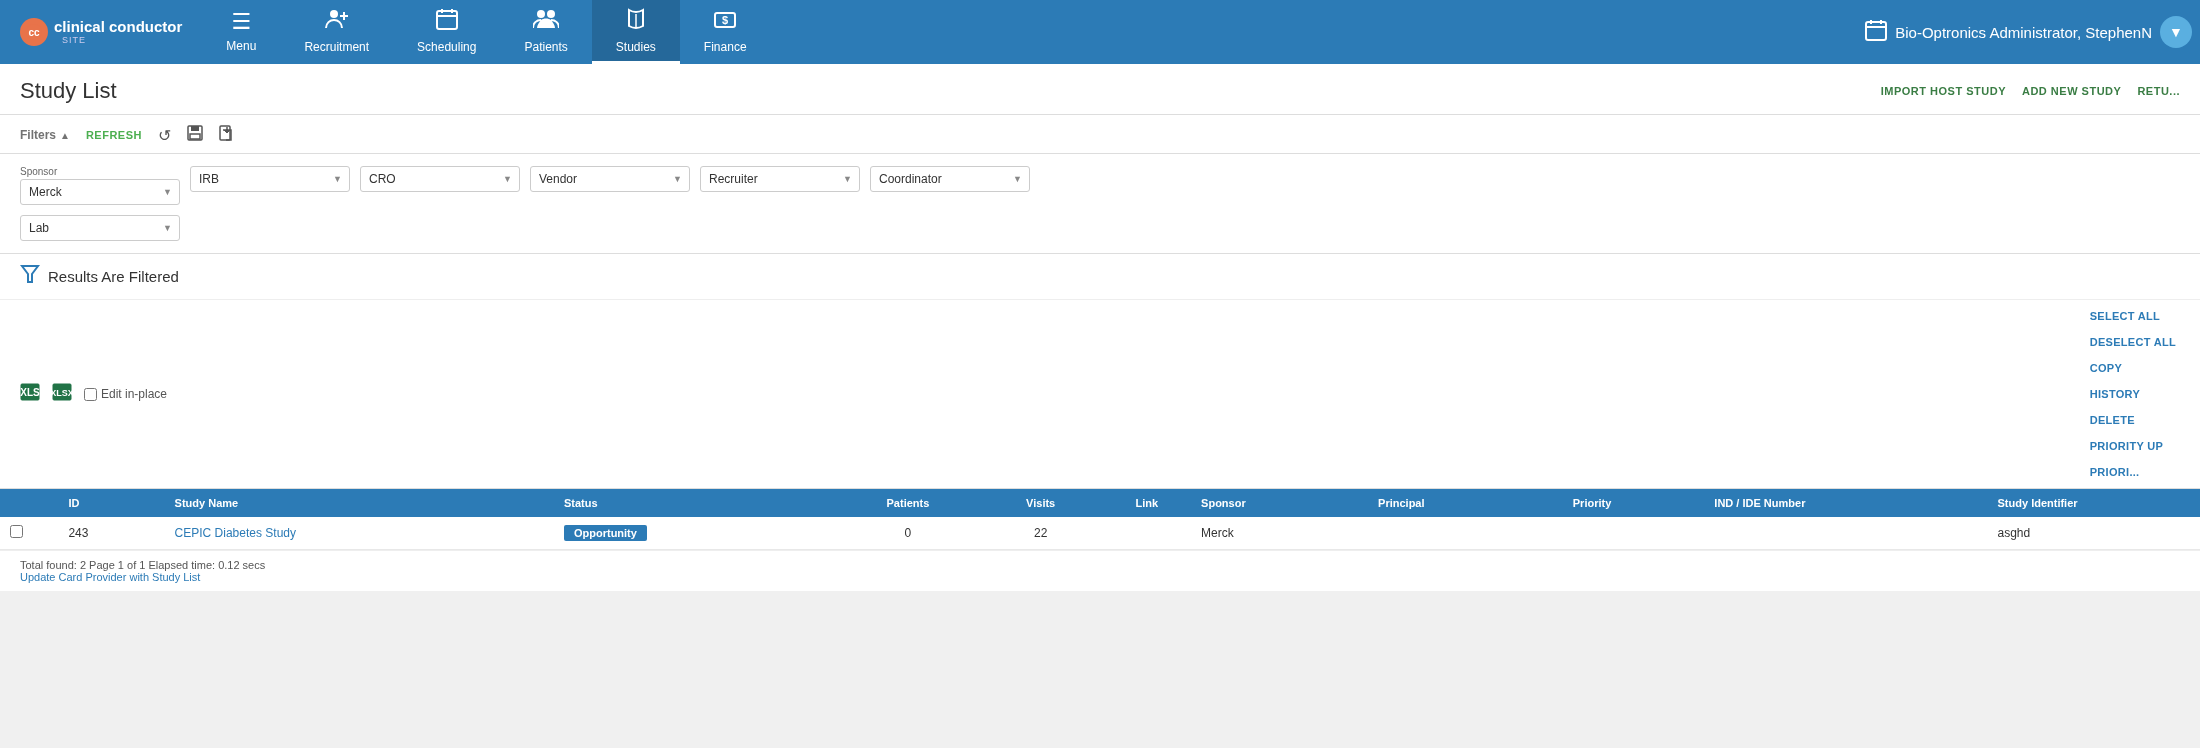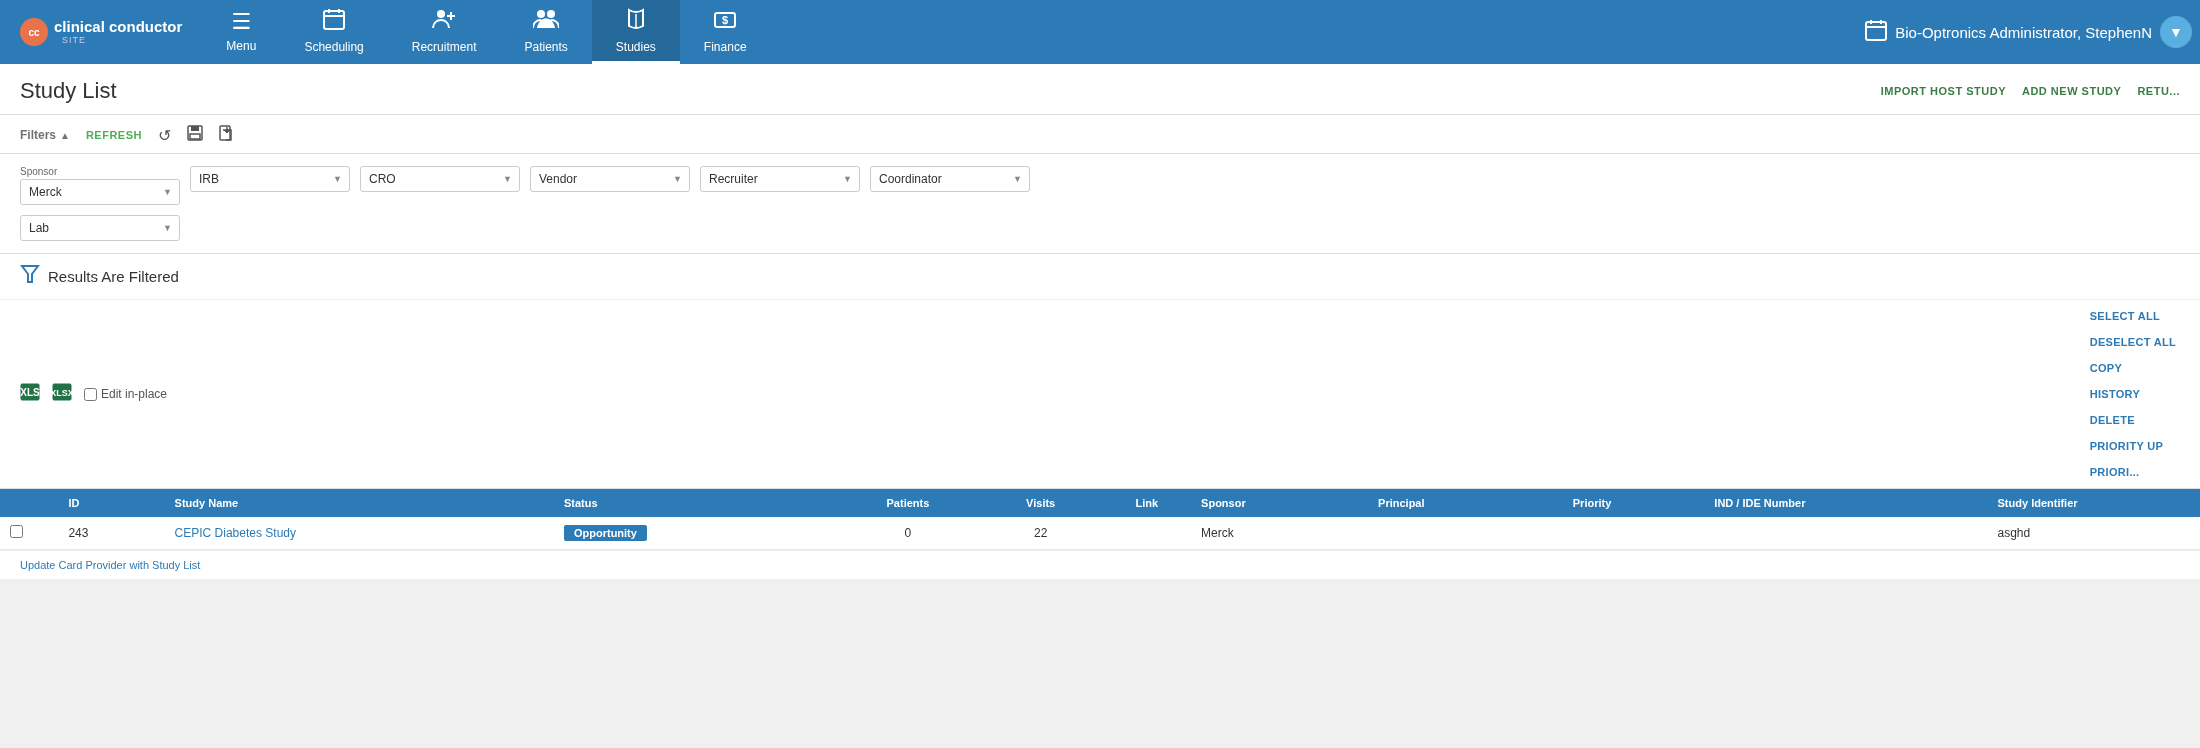--- a/index.html
+++ b/index.html
@@ -193,39 +193,39 @@
     </div>
   </div>
 
   <div class="nav-items">
     <div class="nav-item">
       <span class="nav-icon">☰</span>
       <span>Menu</span>
     </div>
     <div class="nav-item">
       <span class="nav-icon">
+        <svg width="24" height="22" viewBox="0 0 24 22" fill="white">
+            <circle cx="9" cy="6" r="4" fill="white"></circle>
+            <path d="M1 20c0-5 4-8 8-8s8 3 8 8" fill="none" stroke="white" stroke-width="2"></path>
+            <line x1="19" y1="4" x2="19" y2="12" stroke="white" stroke-width="2"></line>
+            <line x1="15" y1="8" x2="23" y2="8" stroke="white" stroke-width="2"></line>
+          </svg>
+      </span>
+      <span>Recruitment</span>
+    </div>
+    <div class="nav-item">
+      <span class="nav-icon">
         <svg width="22" height="22" viewBox="0 0 22 22" fill="white">
             <rect x="1" y="3" width="20" height="18" rx="2" fill="none" stroke="white" stroke-width="2"></rect>
             <line x1="1" y1="8" x2="21" y2="8" stroke="white" stroke-width="2"></line>
             <line x1="6" y1="1" x2="6" y2="5" stroke="white" stroke-width="2"></line>
             <line x1="16" y1="1" x2="16" y2="5" stroke="white" stroke-width="2"></line>
           </svg>
       </span>
       <span>Scheduling</span>
-    </div>
-    <div class="nav-item">
-      <span class="nav-icon">
-        <svg width="24" height="22" viewBox="0 0 24 22" fill="white">
-            <circle cx="9" cy="6" r="4" fill="white"></circle>
-            <path d="M1 20c0-5 4-8 8-8s8 3 8 8" fill="none" stroke="white" stroke-width="2"></path>
-            <line x1="19" y1="4" x2="19" y2="12" stroke="white" stroke-width="2"></line>
-            <line x1="15" y1="8" x2="23" y2="8" stroke="white" stroke-width="2"></line>
-          </svg>
-      </span>
-      <span>Recruitment</span>
     </div>
     <div class="nav-item">
       <span class="nav-icon">
         <svg width="26" height="22" viewBox="0 0 26 22" fill="white">
             <circle cx="8" cy="6" r="4" fill="white"></circle>
             <circle cx="18" cy="6" r="4" fill="white"></circle>
             <path d="M0 20c0-5 3.5-8 8-8" fill="none" stroke="white" stroke-width="2"></path>
             <path d="M26 20c0-5-3.5-8-8-8" fill="none" stroke="white" stroke-width="2"></path>
             <path d="M8 12c1.5-1 3-1.5 5-1.5s3.5.5 5 1.5C20 15 22 17 22 20H4c0-3 2-5 4-8z" fill="white"></path>
           </svg>
@@ -426,14 +426,15 @@
         <td class="col-principal"></td>
         <td class="col-priority"></td>
         <td class="col-ind"></td>
         <td class="col-identifier">asghd</td>
       </tr>
     </tbody>
   </table>
 </div>
 
 <div class="table-footer">
+  <div>Total found: 2  Page 1 of 1  Elapsed time: 0.12 secs</div>
   <a>Update Card Provider with Study List</a>
 </div>
 
 </body></html>

